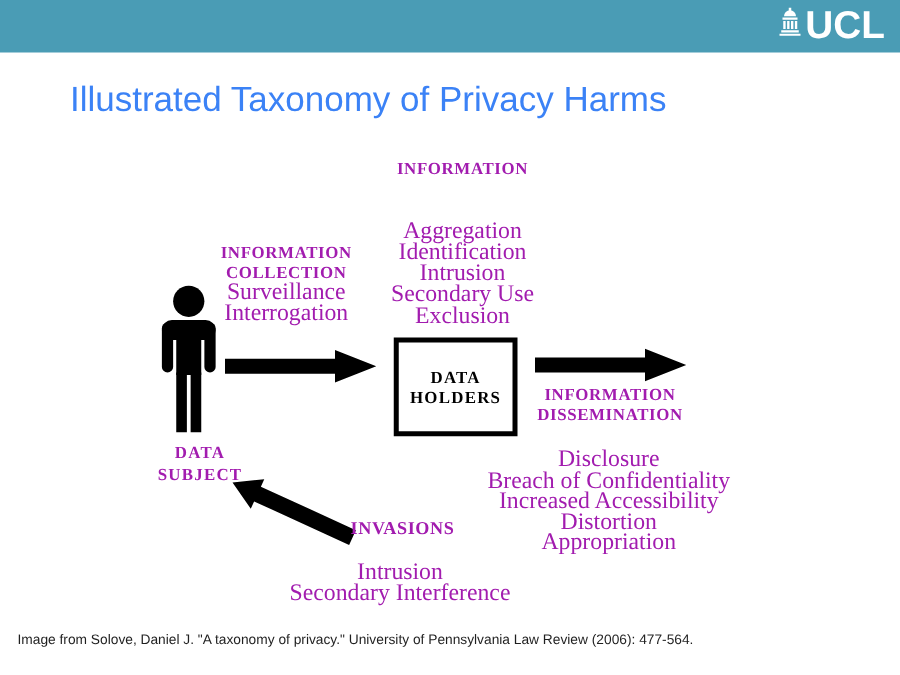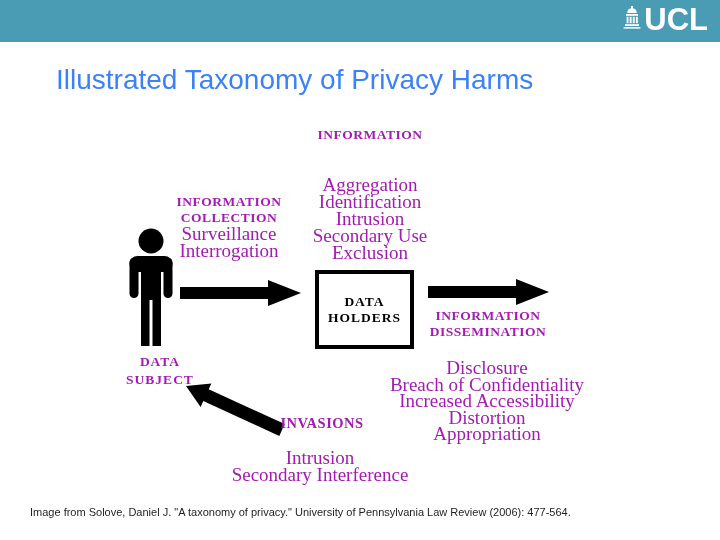--- a/index.html
+++ b/index.html
@@ -78,21 +78,20 @@
   .arrow-svg { position: absolute; }
   #arrow-collect { left: 180px; top: 279px; }
   #arrow-dissem  { left: 428px; top: 278px; }
   #arrow-invade  { left: 180px; top: 378px; }
 
   
   .caption {
     position: absolute; left: 14px; top: 506px;
     font-size: 11px; color: #1F1F1F;
     white-space: nowrap;
-    margin-left: 16px;
   }
 </style>
 </head>
 <body>
 
 <div class="top-bar">
   <div class="ucl-logo">
     <span class="portico">
       <svg width="20" height="24" viewBox="0 0 20 24" fill="#ffffff" xmlns="http://www.w3.org/2000/svg">
         <rect x="9" y="0" width="2" height="3"></rect>

